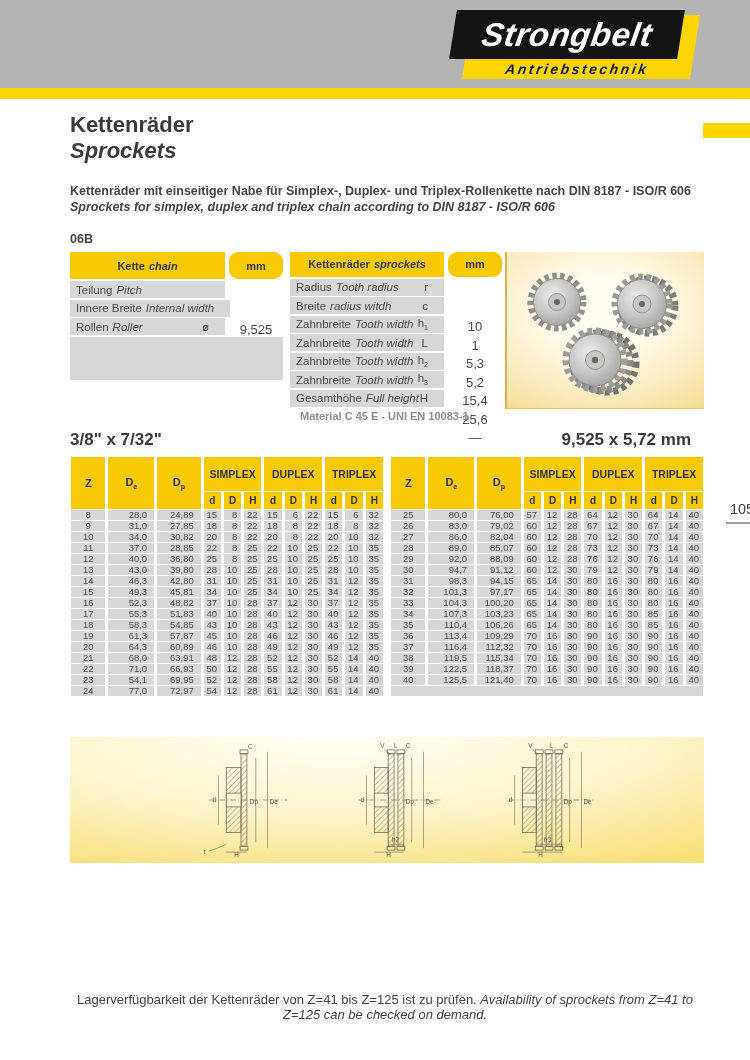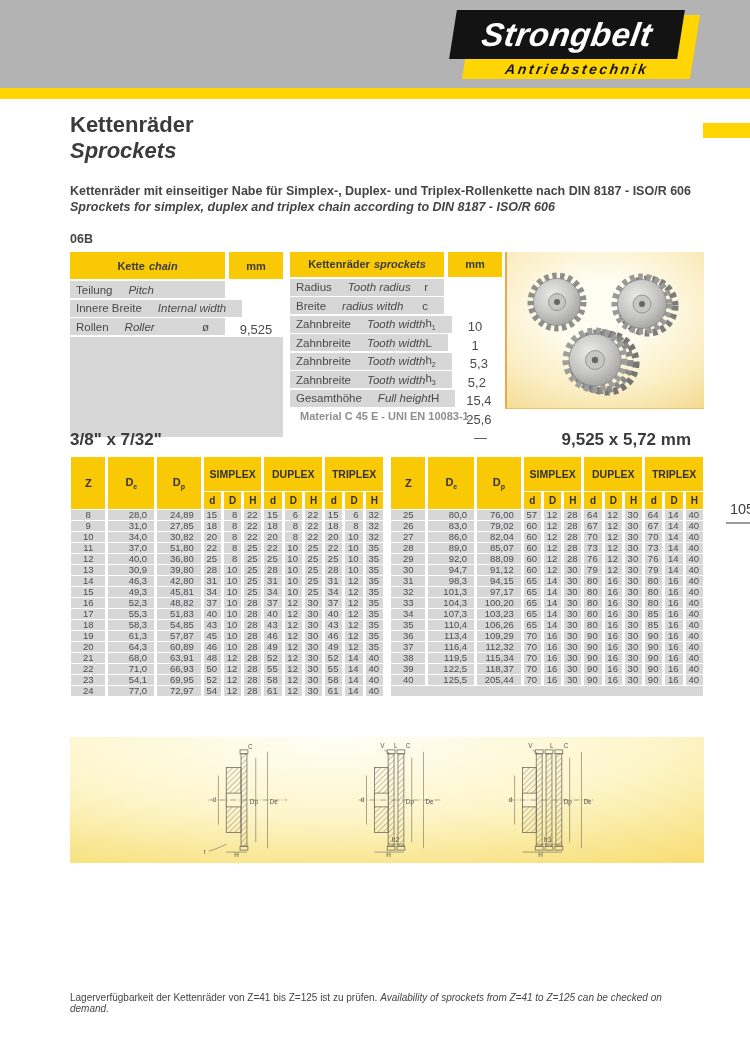--- a/index.html
+++ b/index.html
@@ -24,32 +24,32 @@
   .title { position:absolute; left:70px; top:112px; color:#3b3b3b; }
   .title .t-de { font-size:22px; font-weight:bold; line-height:26px; }
   .title .t-en { font-size:22px; font-weight:bold; font-style:italic; line-height:26px; }
   .intro { position:absolute; left:70px; top:183px; width:630px; font-size:12.5px; font-weight:bold;
            color:#454545; line-height:16px; }
   .intro .i-en { font-style:italic; }
   .series { position:absolute; left:70px; top:232px; font-size:12.5px; font-weight:bold; color:#454545; }
 
   
   .spec-box { position:absolute; top:252px; display:flex; flex-direction:column; }
-  .chain-box { left:70px; width:213px; height:185px; }
+  .chain-box { left:70px; width:213px; height:128px; }
   .sprk-box  { left:290px; width:212px; height:156px; }
   .spec-header { display:flex; gap:4px; height:27px; margin-bottom:2px; }
   .spec-header > div { background:#f9c906; display:flex; align-items:center; justify-content:center;
                        font-size:11px; font-weight:bold; color:#3b3b3b; }
   .spec-header .h-label { flex:1; }
-  .spec-header .h-unit  { width:54px; }
+  .spec-header .h-unit  { width:54px;border-radius:9px; }
   .spec-header .en { font-style:italic; margin-left:4px;text-align:center; }
   .spec-row { display:flex; gap:4px; height:17px; margin-bottom:1.5px; }
   .spec-label { flex:1; background:#d7d7d8; display:flex; align-items:center; padding:0 6px;
                 font-size:11.5px; color:#4a4a4a; white-space:nowrap; }
-  .spec-label .en { font-style:italic; margin-left:16px; }
+  .spec-label .en { font-style:italic; margin-left:4px; }
   .spec-label .sym { margin-left:auto; padding-right:10px; }
   .spec-value { width:54px; background:#c4b5fd; display:flex; align-items:center; justify-content:center;
                 font-size:13px; color:#4a4a4a;margin-top:48px; }
   .spec-filler { flex:1; background:#d7d7d8; }
   .material-note { position:absolute; left:292px; top:410px; font-size:11px; font-weight:bold; color:#8f8f8f;padding-left:8px; }
 
   
   .photo-box { position:absolute; left:505px; top:252px; width:199px; height:157px;
                background: radial-gradient(ellipse 90% 80% at 48% 38%, #fffdf2 25%, #fbeec4 65%, #f3d98b 100%);
                border-left:2px solid #eaa94d; border-bottom:1px solid #eec263; }
@@ -82,21 +82,21 @@
   .page-num { position:absolute; left:710px; top:501px; width:32px; text-align:center; font-size:14.5px;
               color:#3f3f3f; padding-bottom:5px; border-bottom:2px solid #9b9b9b;margin-left:16px; }
 
   
   .draw-box { position:absolute; left:70px; top:737px; width:634px; height:126px;
               background: radial-gradient(ellipse 130% 160% at 42% 0%, #fffef6 0%, #fdf5c9 40%, #f8e07c 72%, #f2cc4c 100%);
               display:flex; align-items:center; gap:50px; padding-left:120px; }
   .draw-box svg { display:block; }
 
   
-  .footer { position:absolute; left:70px; top:992px; width:630px; font-size:10px; color:#454545; }
+  .footer { position:absolute; left:70px; top:992px; width:630px; font-size:13px; color:#454545;text-align:center; }
   .footer .f-en { font-style:italic; }
 </style>
 </head>
 <body>
 
 <div class="page">
 
   <div class="header-band"></div>
   <div class="header-strip"></div>
   <div class="logo">
@@ -340,21 +340,21 @@
             <td class="small">20</td>
             <td class="small">8</td>
             <td class="small">22</td>
             <td class="small">20</td>
             <td class="small">10</td>
             <td class="small">32</td>
           </tr>
           <tr>
             <td class="z">11</td>
             <td class="num">37,0</td>
-            <td class="num">51,80</td>
+            <td class="num">28,85</td>
             <td class="small">22</td>
             <td class="small">8</td>
             <td class="small">25</td>
             <td class="small">22</td>
             <td class="small">10</td>
             <td class="small">25</td>
             <td class="small">22</td>
             <td class="small">10</td>
             <td class="small">35</td>
           </tr>
@@ -367,21 +367,21 @@
             <td class="small">25</td>
             <td class="small">25</td>
             <td class="small">10</td>
             <td class="small">25</td>
             <td class="small">25</td>
             <td class="small">10</td>
             <td class="small">35</td>
           </tr>
           <tr>
             <td class="z">13</td>
-            <td class="num">30,9</td>
+            <td class="num">43,0</td>
             <td class="num">39,80</td>
             <td class="small">28</td>
             <td class="small">10</td>
             <td class="small">25</td>
             <td class="small">28</td>
             <td class="small">10</td>
             <td class="small">25</td>
             <td class="small">28</td>
             <td class="small">10</td>
             <td class="small">35</td>
@@ -787,21 +787,21 @@
             <td class="small">90</td>
             <td class="small">16</td>
             <td class="small">30</td>
             <td class="small">90</td>
             <td class="small">16</td>
             <td class="small">40</td>
           </tr>
           <tr>
             <td class="z">40</td>
             <td class="num">125,5</td>
-            <td class="num">205,44</td>
+            <td class="num">121,40</td>
             <td class="small">70</td>
             <td class="small">16</td>
             <td class="small">30</td>
             <td class="small">90</td>
             <td class="small">16</td>
             <td class="small">30</td>
             <td class="small">90</td>
             <td class="small">16</td>
             <td class="small">40</td>
           </tr>

